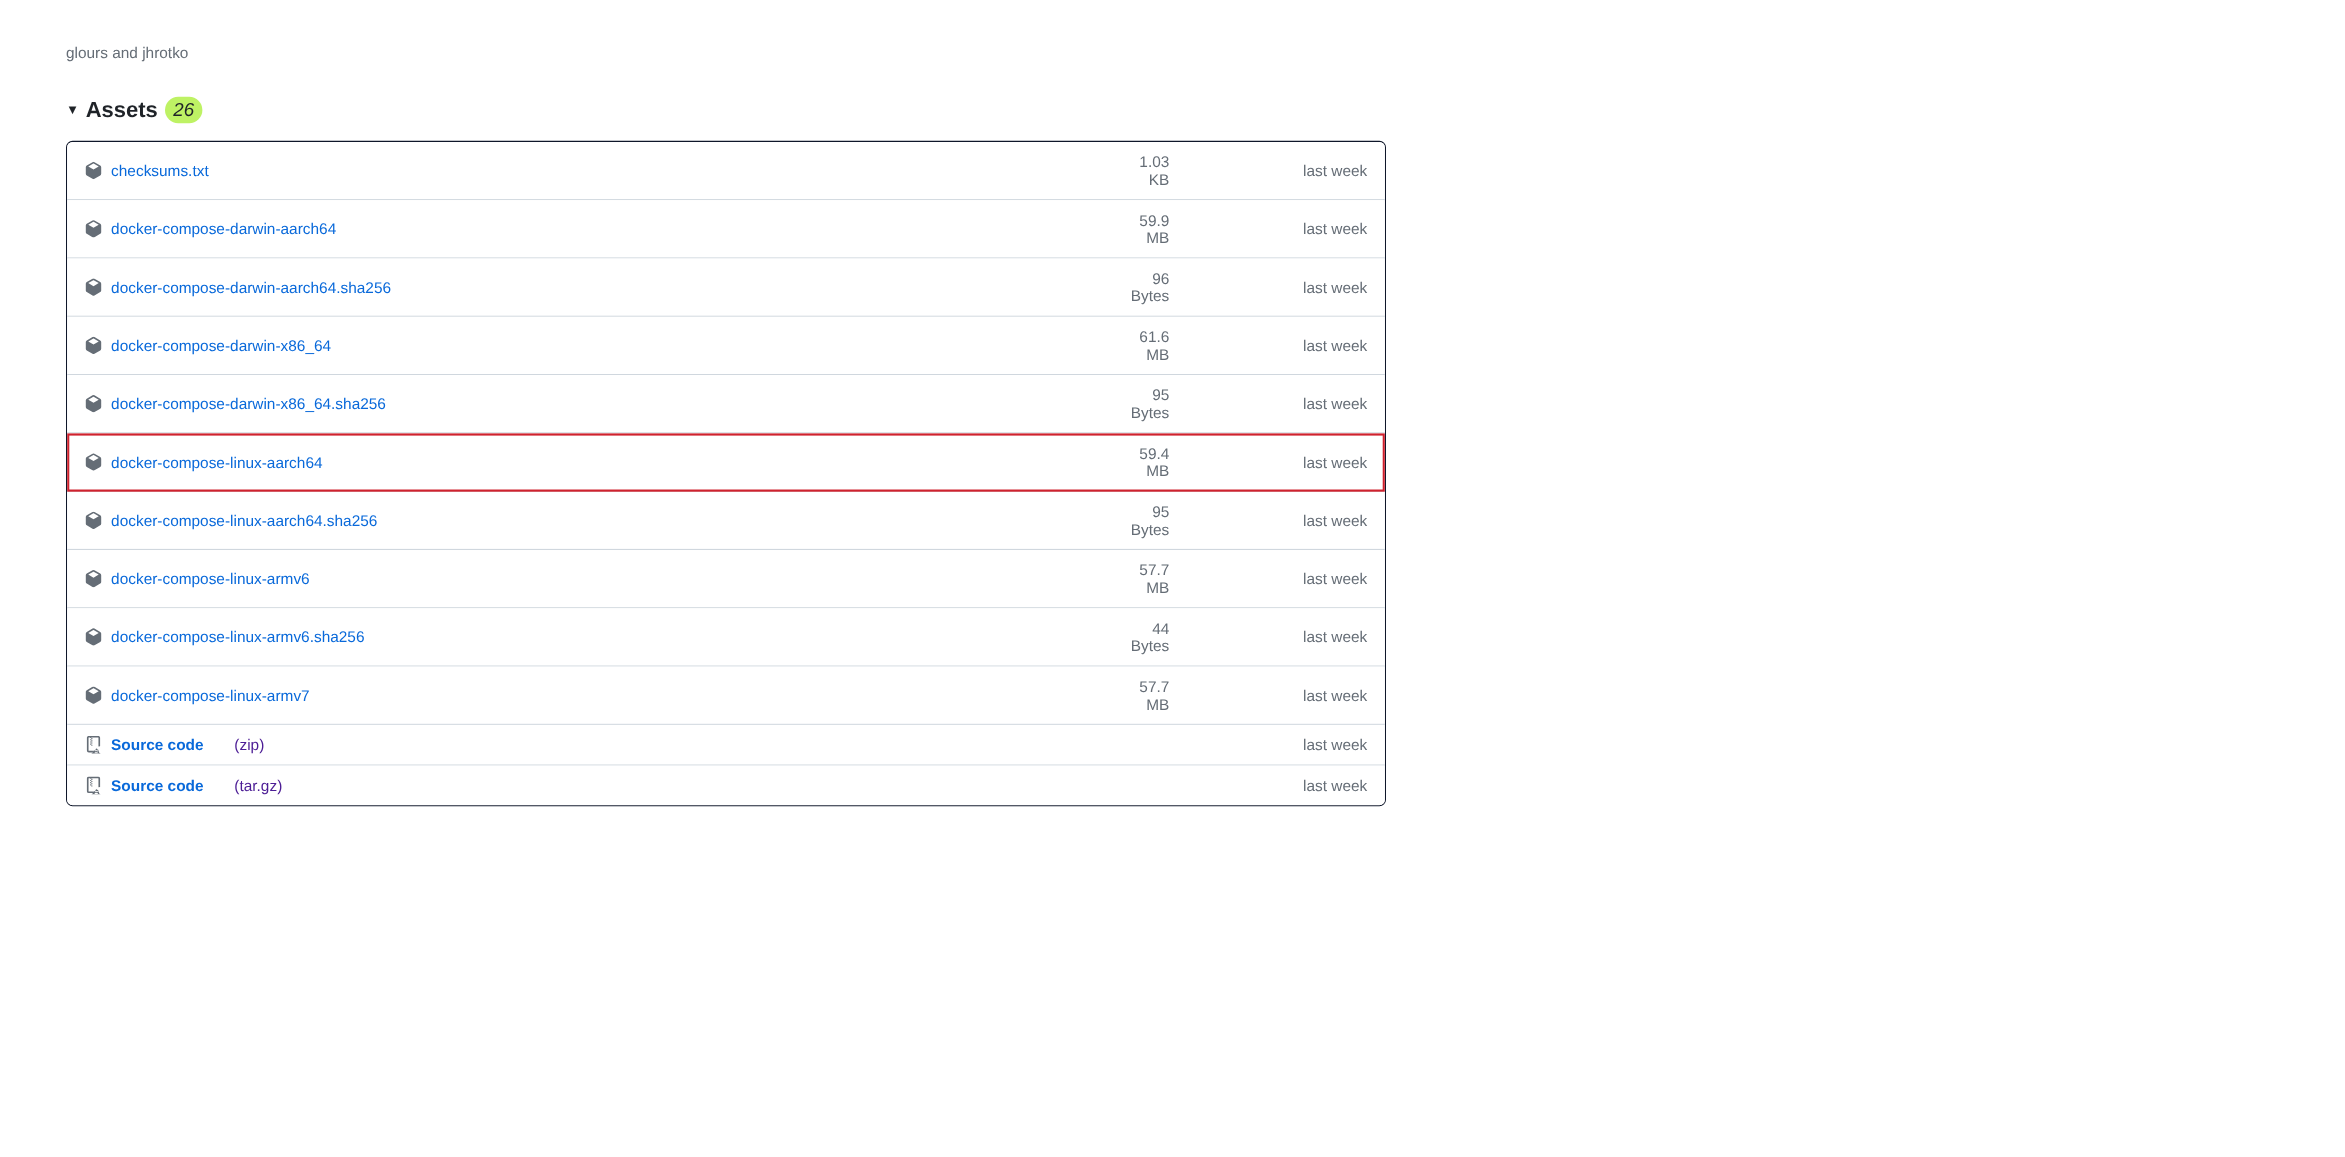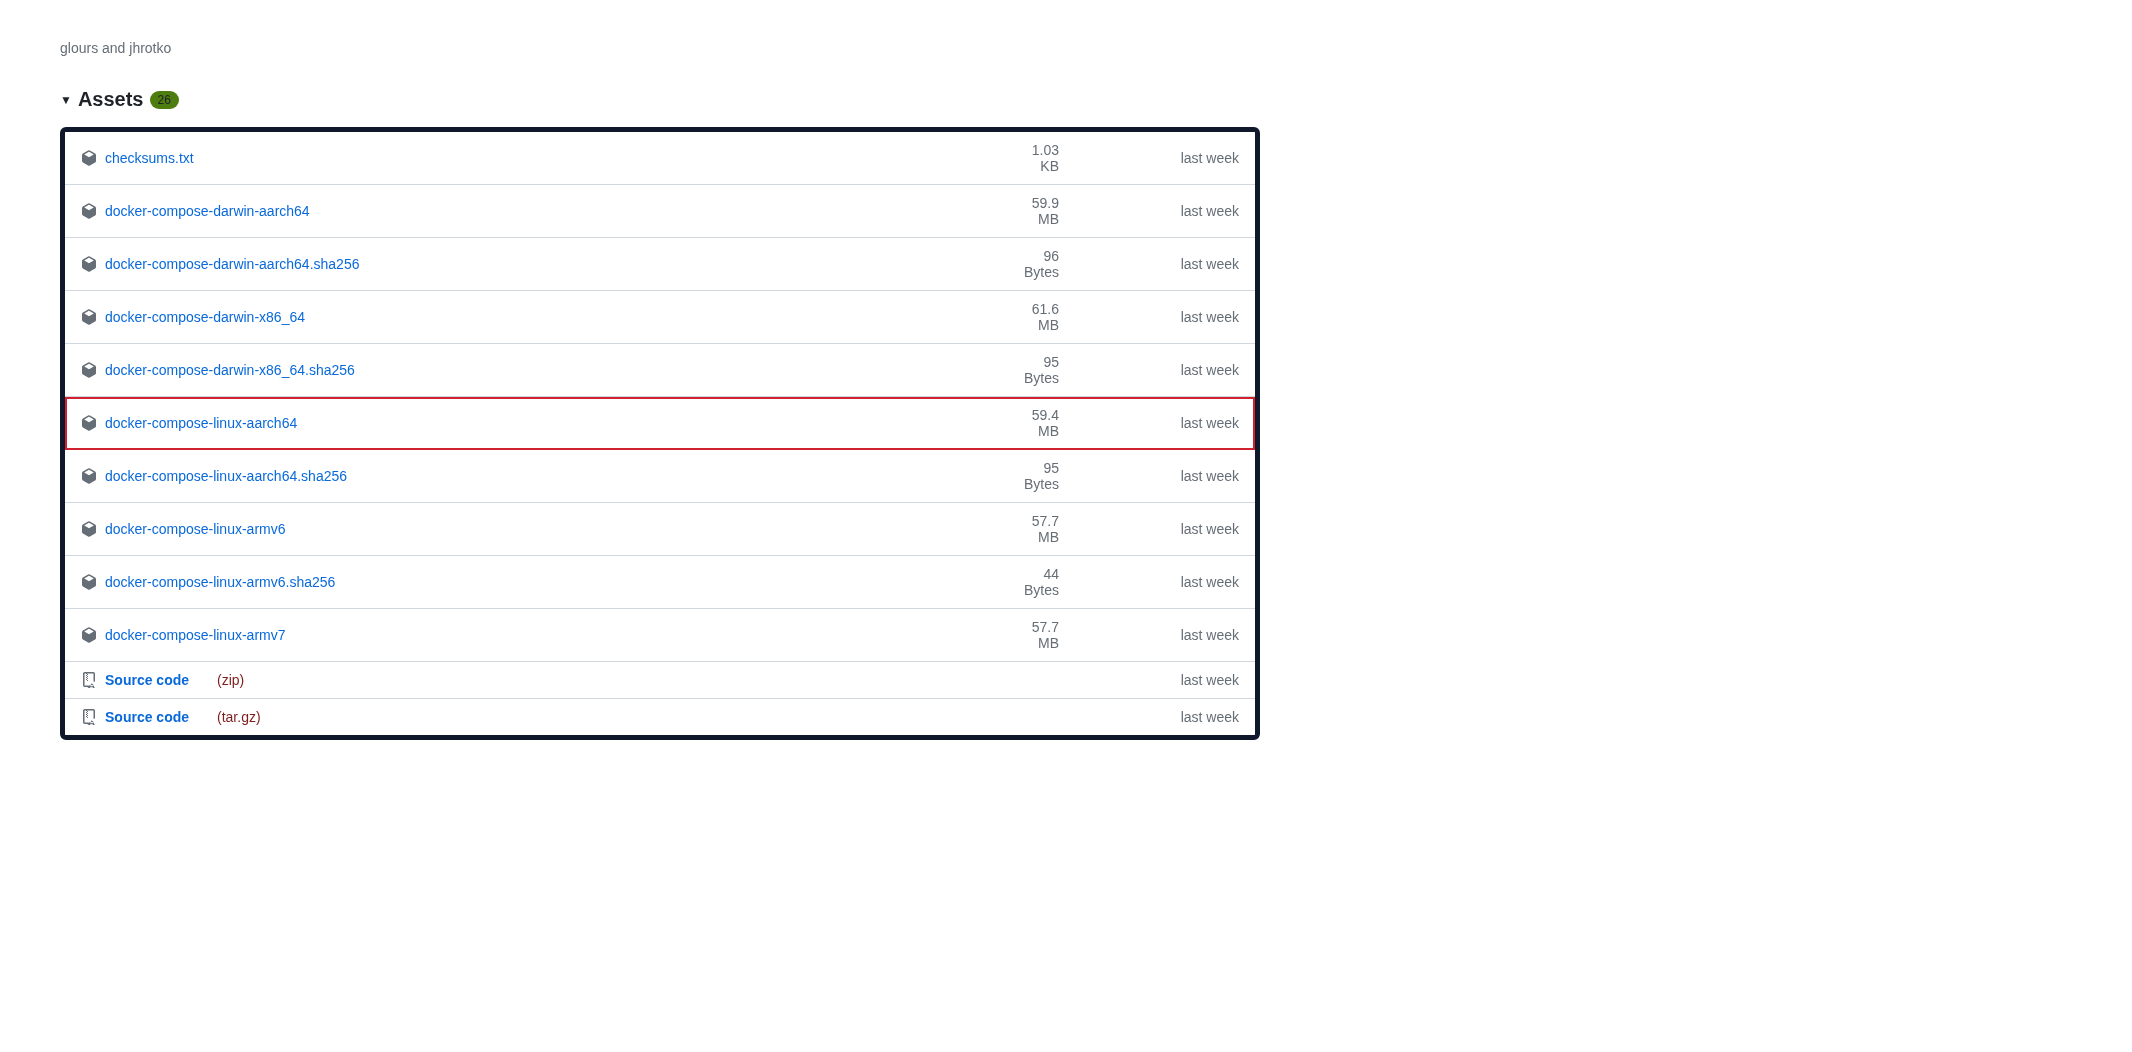--- a/index.html
+++ b/index.html
@@ -37,31 +37,32 @@
       align-items: center;
       gap: 6px;
     }
 
     .triangle {
       font-size: 12px;
       color: #1f2328;
     }
 
     .assets-count {
-      background: #4d7c0f;
+      background: #bef264;
       color: #1f2328;
-      font-size: 12px;
+      font-size: 17px;
       font-weight: 500;
       padding: 2px 8px;
       border-radius: 20px;
       display: inline-block;
+      font-style: italic;
     }
 
     .assets-table {
-      border: 5px solid #0f172a;
+      border: 1px solid #0f172a;
       border-radius: 6px;
       overflow: hidden;
       width: 100%;
       max-width: 1200px;
     }
 
     .asset-row {
       display: flex;
       align-items: center;
       padding: 10px 16px;
@@ -110,21 +111,21 @@
     }
 
     .source-link {
       color: #0969da;
       text-decoration: none;
       font-size: 14px;
       font-weight: bold;
     }
 
     .source-format {
-      color: #7f1d1d;
+      color: #4c1d95;
       font-size: 14px;
       padding-left: 20px;
     }
 
     .show-all-link {
       color: #0969da;
       text-decoration: none;
       font-size: 14px;
     }
 

